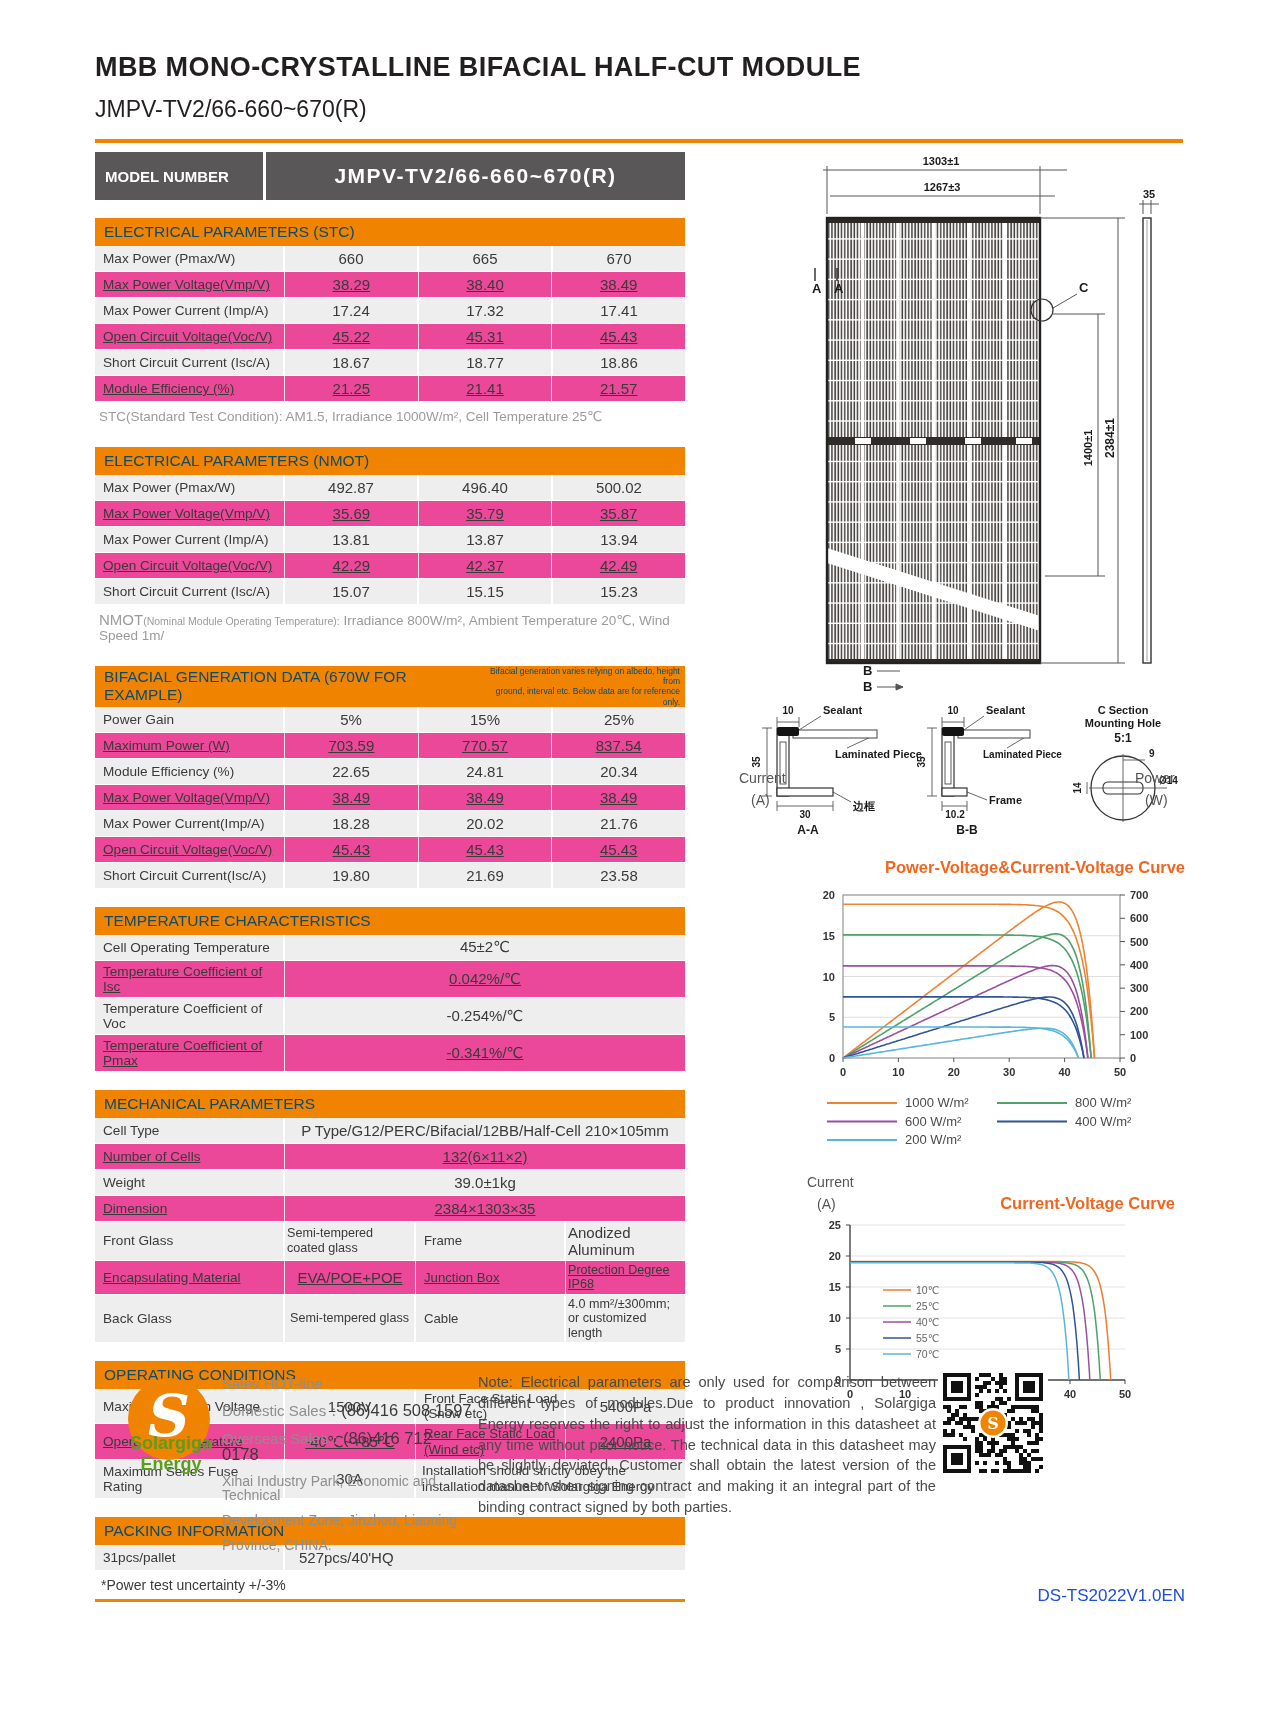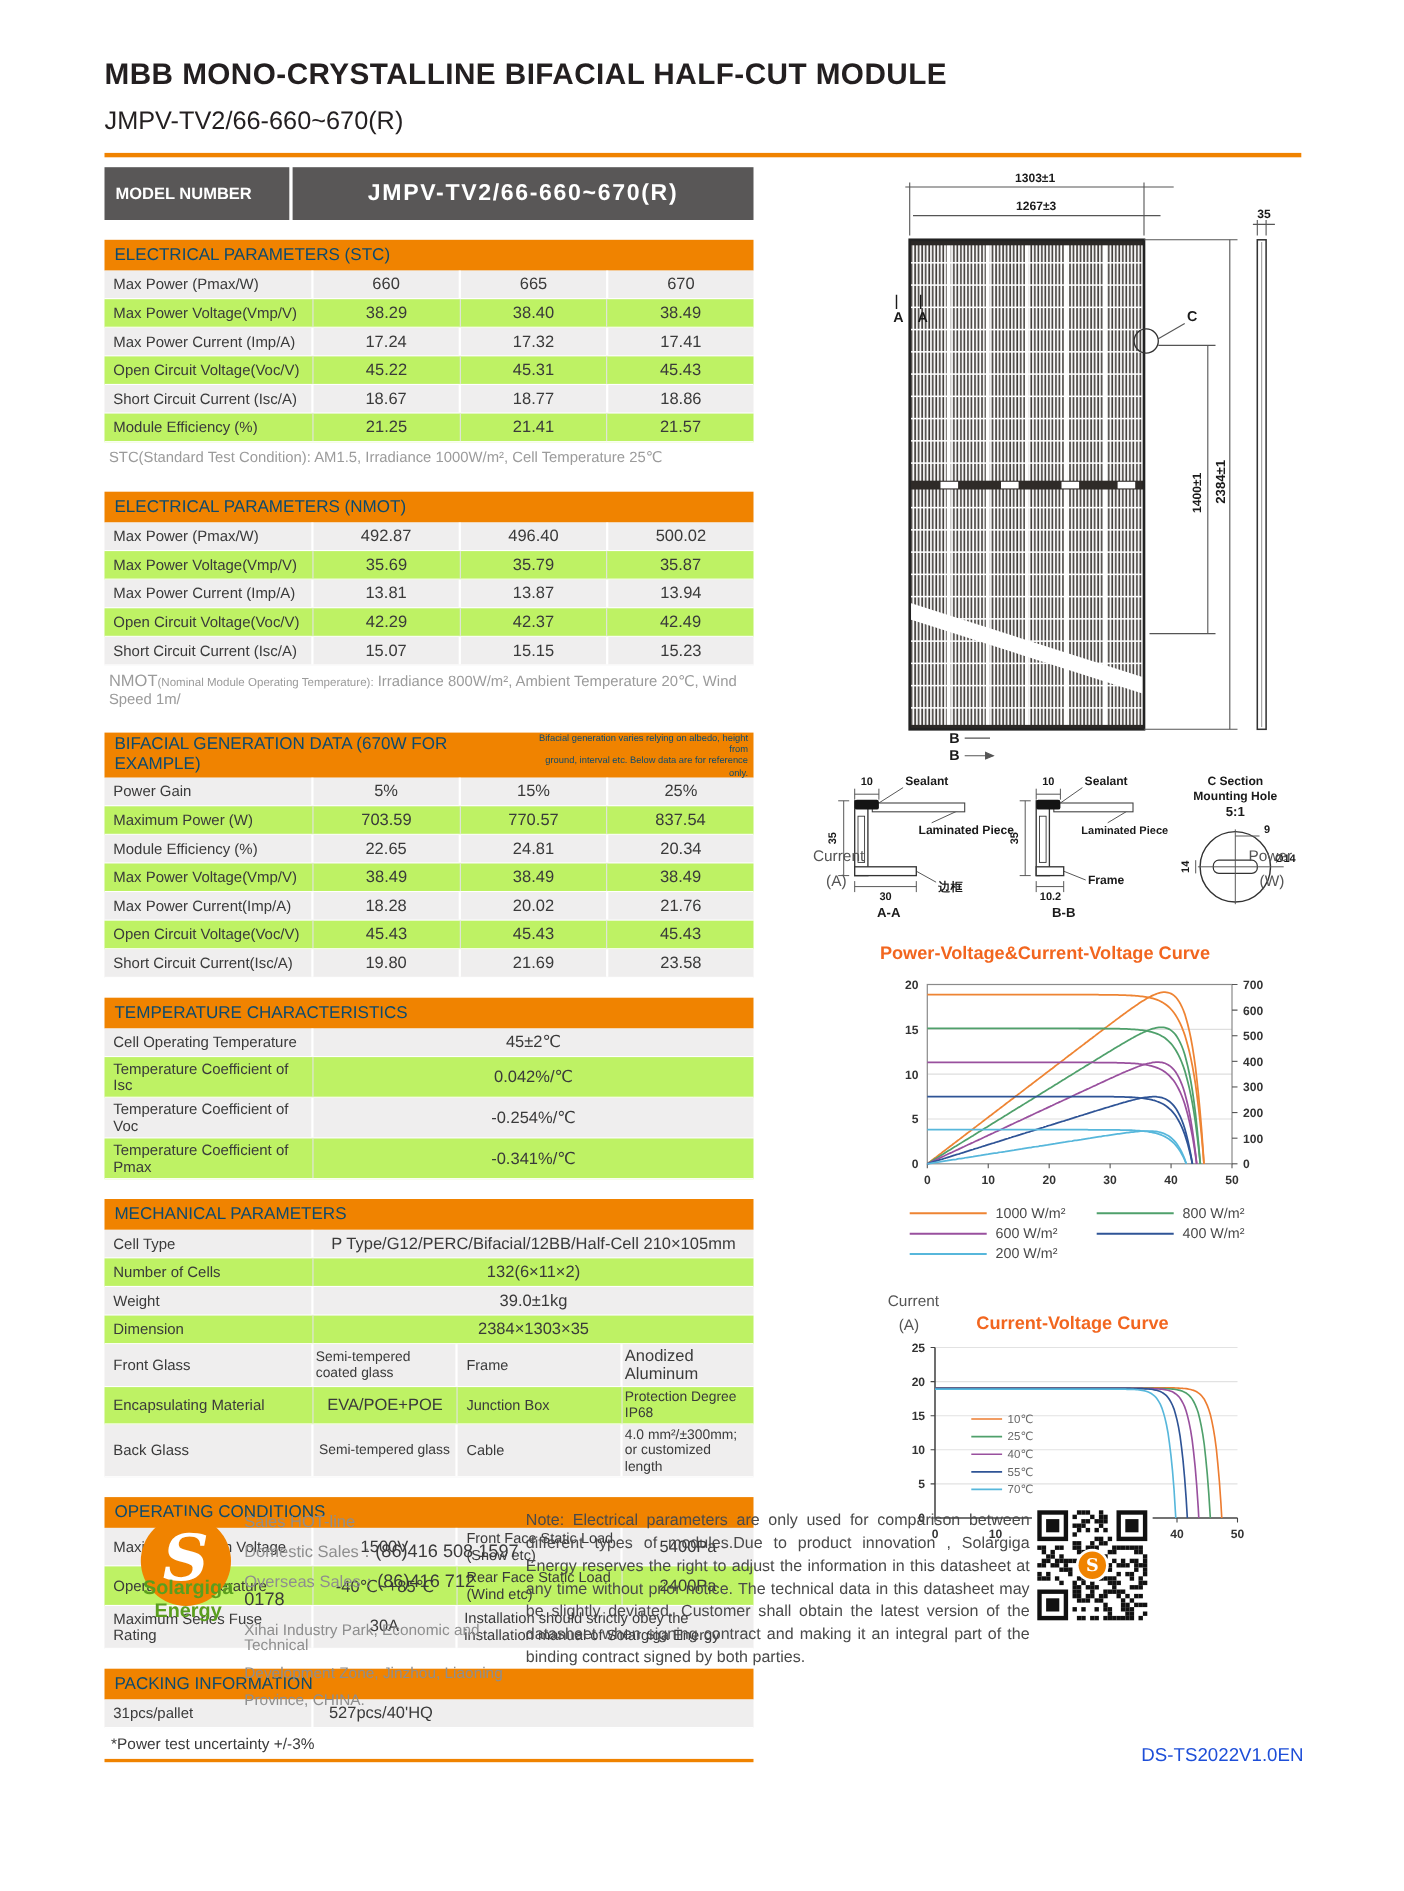--- a/index.html
+++ b/index.html
@@ -21,42 +21,42 @@
 
   
   .tables{position:absolute;left:95px;top:152px;width:590px;}
   .model-row{display:flex;height:48px;margin-bottom:2px;font-weight:bold;}
   .model-label{width:168px;background:var(--dark);color:#fff;display:flex;align-items:center;padding-left:10px;font-size:15px;box-sizing:border-box;}
   .model-value{flex:1;background:var(--dark);color:#fff;display:flex;align-items:center;justify-content:center;font-size:21px;letter-spacing:1.5px;margin-left:3px;}
   .sec-header{min-height:28px;background:var(--orange);color:#0c4a6e;display:flex;align-items:center;padding-left:9px;font-size:15.5px;margin-top:18px;box-sizing:border-box;}
   .sec-header .hdr-note{margin-left:auto;margin-right:5px;font-size:8.5px;line-height:1.2;text-align:right;width:208px;}
   .row{display:flex;min-height:25px;border-bottom:1px solid #fff;align-items:stretch;}
   .row.alt{background:var(--rowgray);}
-  .row.plain{background:#bef264;}
+  .row.plain{background:#ec4899;text-decoration:underline;}
   .cell{box-sizing:border-box;display:flex;align-items:center;}
   .row.alt .cell{border-right:2px solid #fff;}
   .row.plain .cell{border-right:1px solid #e3e3e3;}
   .cell:last-child{border-right:none !important;}
   .cl{width:190px;padding:3px 4px 3px 8px;font-size:13.6px;}
   .cv{flex:1;justify-content:center;font-size:15px;padding:2px 2px;}
   .cvfix{width:131px;flex:none;}
   .cl2{width:150px;flex:none;padding:2px 4px 2px 8px;font-size:13.2px;line-height:1.15;}
   .cvleft{flex:1;justify-content:flex-start;padding-left:14px;font-size:15px;}
   .cnote{flex:1;font-size:13.4px;line-height:1.2;padding:3px 6px;}
   .small{font-size:12.6px;line-height:1.15;}
   .fn{padding:6px 0 5px 4px;font-size:13.5px;color:var(--fngray);}
   .fn b{font-size:15px;font-weight:normal;color:var(--fngray);}
   .fn .tiny{font-size:10.5px;}
   .fn-dark{padding:6px 0 4px 6px;font-size:14px;color:var(--ink);}
   .rule-bottom{height:3px;background:var(--orange);margin-top:2px;}
 
   
   .abs{position:absolute;}
   .chart-label{position:absolute;font-size:14px;color:#555;}
-  .chart-title{position:absolute;font-size:16.5px;font-weight:bold;color:#f2661f;text-align:center;width:100%;}
+  .chart-title{position:absolute;font-size:16.5px;font-weight:bold;color:#f2661f;text-align:right;width:100%;}
 
   
   .logo-circle{position:absolute;left:128px;top:1378px;width:82px;height:82px;border-radius:50%;background:var(--orange);
                display:flex;align-items:center;justify-content:center;}
   .logo-s{color:#fff;font-family:"DejaVu Serif","Liberation Serif",serif;font-size:58px;font-weight:bold;font-style:italic;transform:translateY(-3px);}
   .logo-name{position:absolute;left:106px;top:1433px;width:130px;text-align:center;font-size:18px;font-weight:bold;color:#5a9e1e;}
   .contact{position:absolute;left:222px;top:1376px;width:250px;font-size:15px;color:#8e8e8e;line-height:1.0;}
   .contact .line{margin-bottom:11px;}
   .contact .num{color:#3a3a3a;font-size:16.5px;}
   .note-block{position:absolute;left:478px;top:1372px;width:458px;font-size:14.6px;line-height:1.43;color:#4a4a4a;text-align:justify;}

